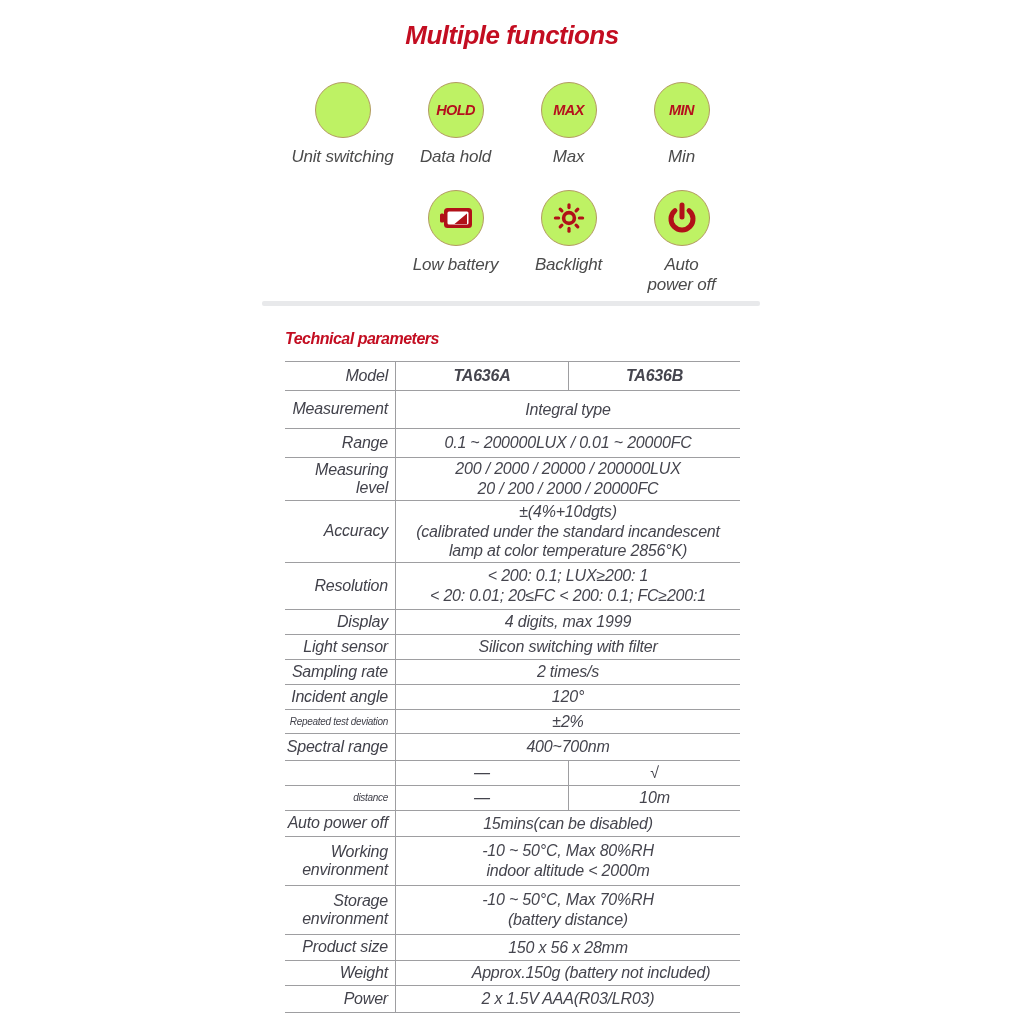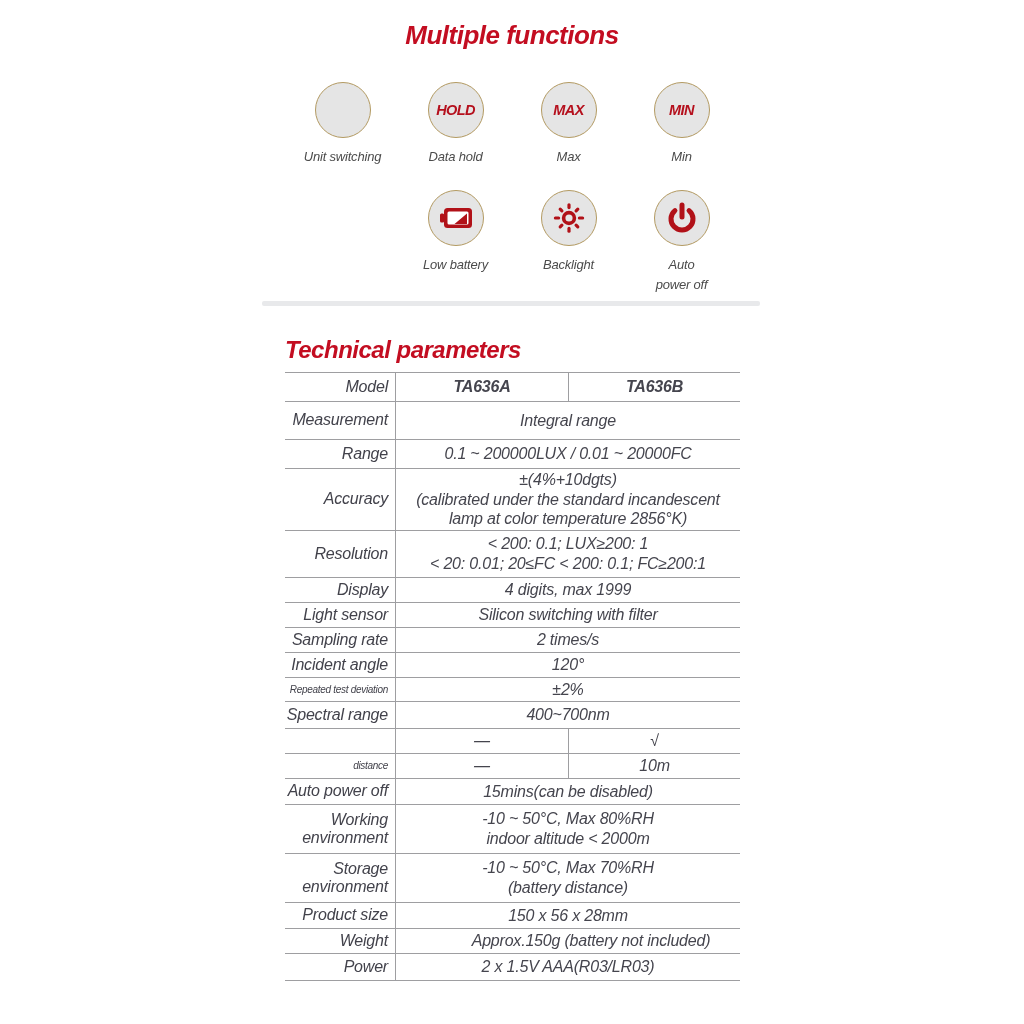--- a/index.html
+++ b/index.html
@@ -10,36 +10,36 @@
     font-style:italic;
     color:#45454e;
   }
   
   .fn-title {
     padding-top:20px; text-align:center;
     font-size:26px; line-height:30px; font-weight:bold;
     color:#c30d21; letter-spacing:-0.5px;
   }
   .tech-title {
-    font-size:24px; line-height:26px; font-weight:bold;
-    color:#c30d21; letter-spacing:-0.5px; margin:14px 0 9px 0;
+    font-size:16px; line-height:26px; font-weight:bold;
+    color:#c30d21; letter-spacing:-0.5px; margin:3px 0 9px 0;
   }
   
   .icon-grid { width:452px; margin:32px auto 0; }
   .icon-row { display:flex; }
   .icon-row.second { margin-top:23px; }
   .icon-cell { width:113px; display:flex; flex-direction:column; align-items:center; }
   .circle {
     width:56px; height:56px; box-sizing:border-box;
     border:1.6px solid #b39a62; border-radius:50%;
-    display:flex; align-items:center; justify-content:center; background:#e5e5e5;
+    display:flex; align-items:center; justify-content:center; background:#bef264;
   }
   .badge { font-weight:bold; font-size:14.5px; color:#b5101d; letter-spacing:-0.6px; }
   .fn-label {
-    margin-top:9px; font-size:13px; line-height:20px;
+    margin-top:9px; font-size:17px; line-height:20px;
     color:#4b4b4b; text-align:center; letter-spacing:-0.2px;
   }
   .icon-svg { display:block; }
   .ic-red { fill:#b11118; }
   .ic-stroke { stroke:#b11118; fill:none; }
   
   .band {
     position:absolute; top:301px; left:262px; width:498px; height:5px;
     background:#e8e9eb; border-radius:2px;
   }
@@ -152,29 +152,39 @@
         <div class="t-split">
           <div class="t-a bold">TA636A</div>
           <div class="t-b bold">TA636B</div>
         </div>
       </div>
       <div class="t-row" style="height: 38px;">
         <div class="t-label">
           <div>Measurement</div>
         </div>
         <div class="t-value">
-          <div>Integral range</div>
+          <div>Integral type</div>
         </div>
       </div>
       <div class="t-row" style="height: 29px;">
         <div class="t-label">
           <div>Range</div>
         </div>
         <div class="t-value">
           <div>0.1 ~ 200000LUX  /  0.01 ~ 20000FC</div>
+        </div>
+      </div>
+      <div class="t-row" style="height: 43px;">
+        <div class="t-label">
+          <div>Measuring</div>
+          <div>level</div>
+        </div>
+        <div class="t-value">
+          <div>200 / 2000 / 20000 / 200000LUX</div>
+          <div>20 / 200 / 2000 / 20000FC</div>
         </div>
       </div>
       <div class="t-row" style="height: 62px;">
         <div class="t-label">
           <div>Accuracy</div>
         </div>
         <div class="t-value">
           <div>±(4%+10dgts)</div>
           <div>(calibrated under the standard incandescent</div>
           <div>lamp at color temperature 2856°K)</div>

